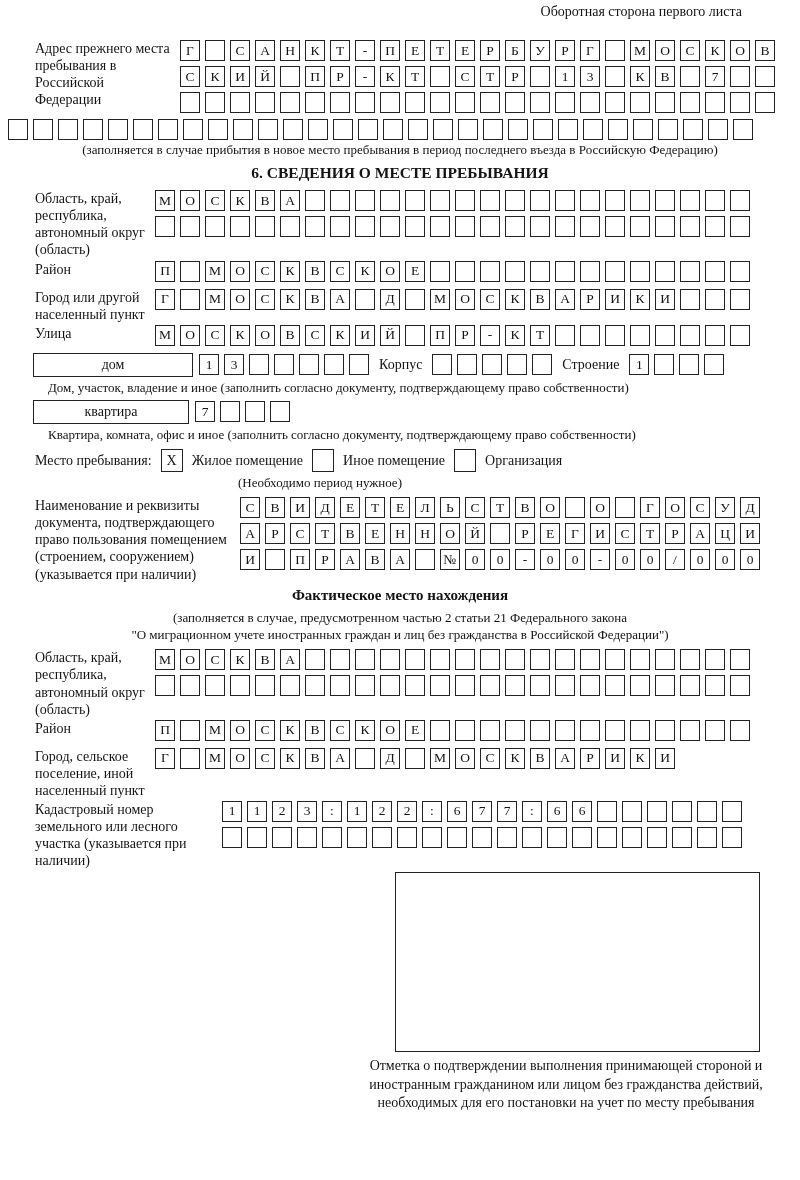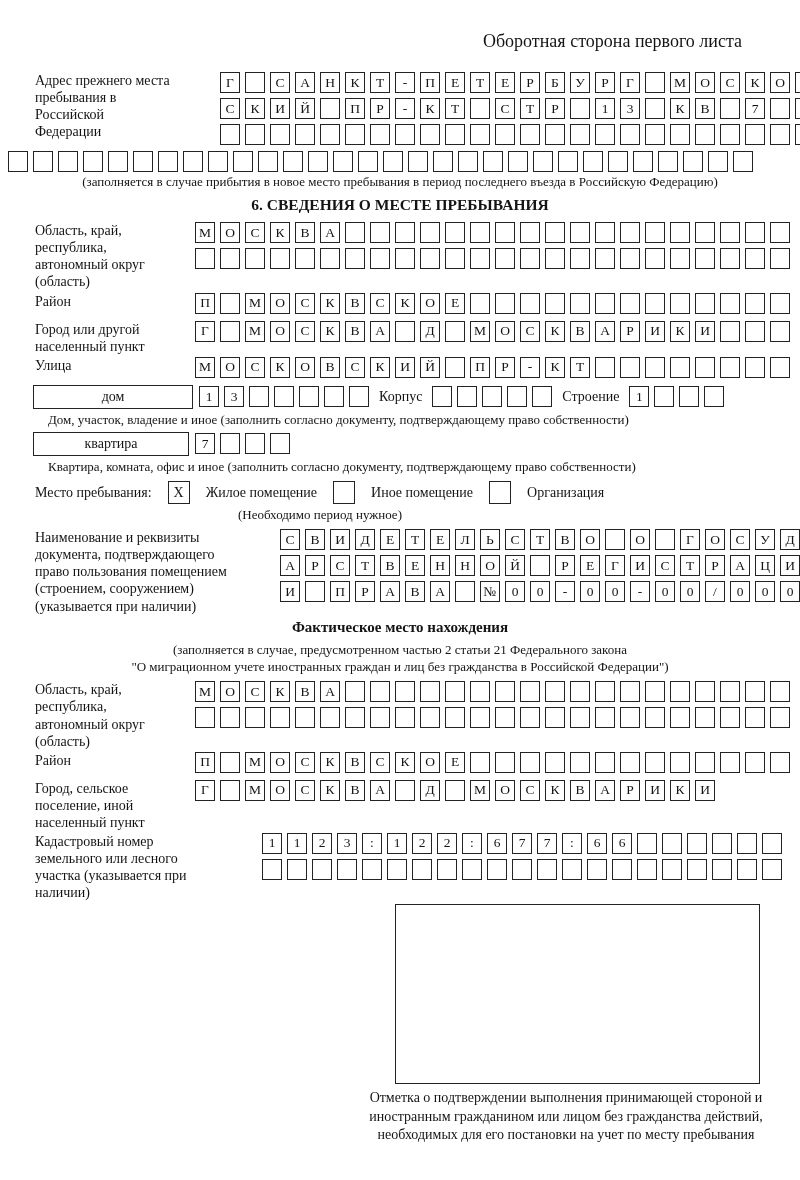--- a/index.html
+++ b/index.html
@@ -2,23 +2,23 @@
 <html><head>
 <meta charset="utf-8">
 <style>
   html,body { margin:0; padding:0; background:#ffffff; }
   .page {
     width:800px; height:1180px; margin:0 auto; background:#fff;
     font-family:"Liberation Serif", serif; color:#141414;
     overflow:hidden; box-sizing:border-box; position:relative;
   }
   .header {
-    text-align:right; padding:31px 58px 0 0; font-size:18px;
-  }
-  .frow { display:flex; align-items:flex-start; margin-left:35px;gap:40px; }
+    text-align:right; padding:4px 58px 0 0; font-size:14px;
+  }
+  .frow { display:flex; align-items:flex-start; margin-left:35px; }
   .flabel {
     flex:none; box-sizing:border-box; padding-right:8px;
     font-size:14px; line-height:1.22;
   }
   .w145 { width:145px; }
   .w120 { width:120px; }
   .w187 { width:187px; }
   .w205 { width:205px; }
   .rows { display:flex; flex-direction:column; }
   .cellrow { display:flex; gap:5px; margin-bottom:5px; }
@@ -34,21 +34,21 @@
   .section-title { text-align:center; font-weight:bold; font-size:15.5px; margin:6px 0 8px; }
   .house-row { display:flex; align-items:center; gap:6px; margin:0 0 3px 33px; }
   .wide-box {
     box-sizing:border-box; border:1.6px solid #232323; height:24px;
     display:flex; align-items:center; justify-content:center;
     font-size:14px; flex:none; background:#fff;
   }
   .house-box { width:160px; }
   .apt-box { width:156px; }
   .inline-label { font-size:14px; margin:0 4px; flex:none; }
-  .stay-row { display:flex; align-items:center; gap:16px; margin:6px 0 3px 35px; font-size:14px; }
+  .stay-row { display:flex; align-items:center; gap:9px; margin:6px 0 3px 35px; font-size:14px; }
   .checkbox {
     box-sizing:border-box; width:22px; height:23px; border:1.6px solid #232323;
     display:flex; align-items:center; justify-content:center; font-size:14px; flex:none;
   }
   .stay-note { width:640px; text-align:center; font-size:13px; margin-bottom:6px; }
   .actual-title { text-align:center; font-weight:bold; font-size:15px; margin:4px 0 6px; }
   .actual-cap { text-align:center; font-size:13px; line-height:1.3; }
   .actual-cap-block { margin-bottom:6px; }
   .stamp-box {
     box-sizing:border-box; width:365px; height:180px; border:1.8px solid #232323;

